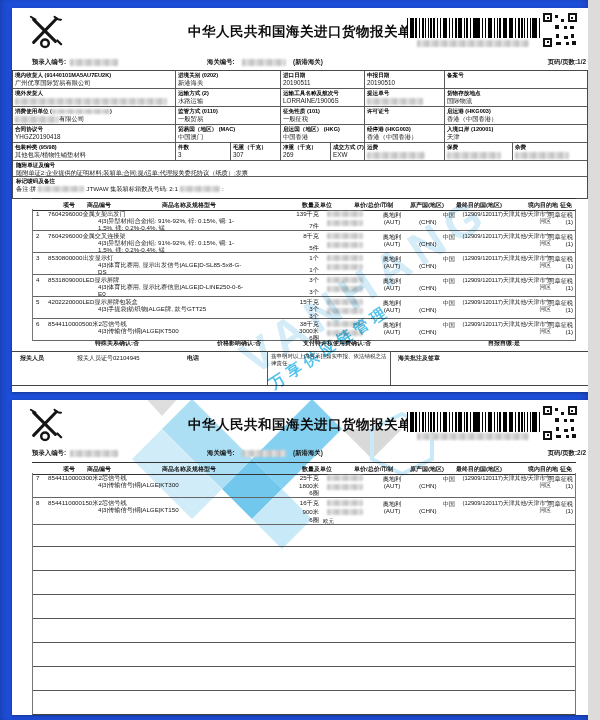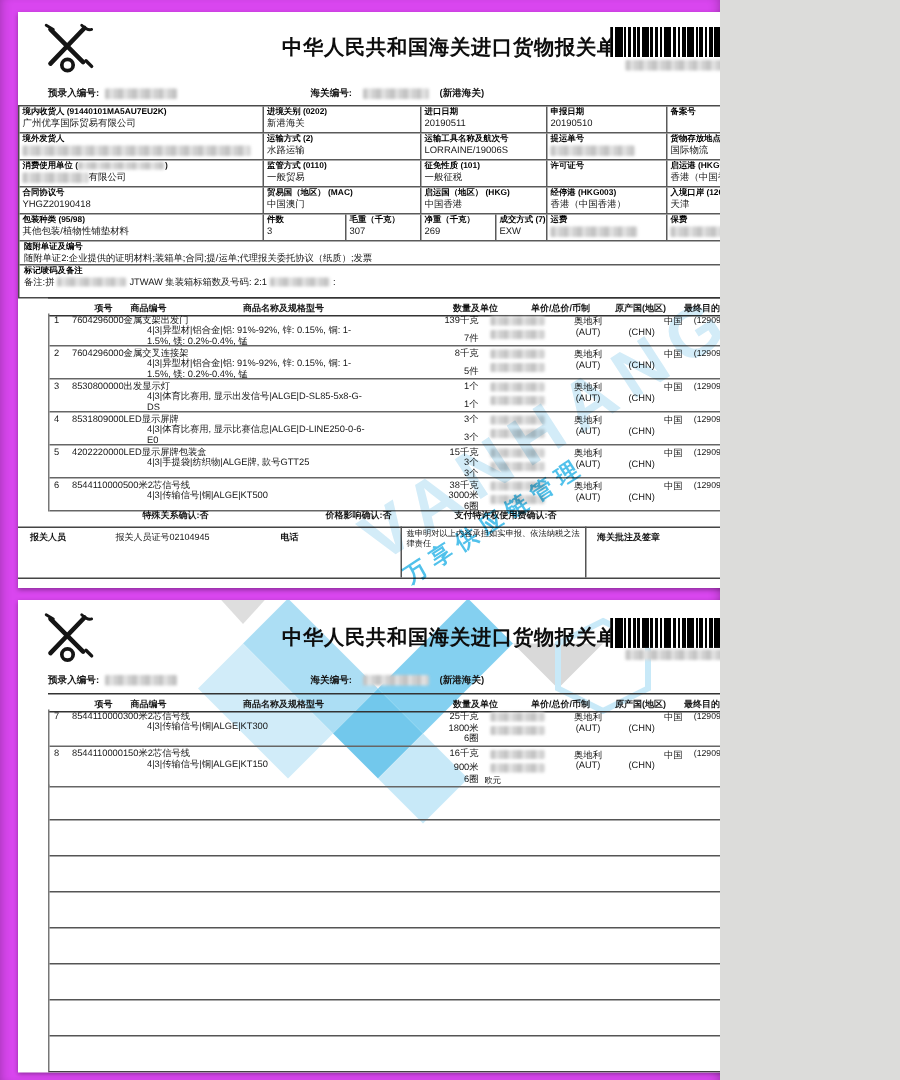--- a/index.html
+++ b/index.html
@@ -1,17 +1,17 @@
 <!DOCTYPE html>
 <html><head>
 <meta charset="utf-8">
 <style>
   html,body{margin:0;padding:0;}
   body{font-family:"Liberation Sans","DejaVu Sans",sans-serif;background:#dcdcda;}
-  .stage{position:relative;width:480px;height:720px;background:#d946ef;overflow:hidden;
+  .stage{position:relative;width:588px;height:720px;background:#1d4ed8;overflow:hidden;
          box-shadow:inset 6px 0 8px -6px rgba(0,0,0,.3), inset -6px 0 8px -6px rgba(0,0,0,.3);}
   .page{position:absolute;left:12px;width:576px;background:#fff;overflow:hidden;
         box-shadow:0 1px 3px rgba(0,0,0,.35);color:#161616;}
   #page1{top:8px;height:384px;}
   #page2{top:400px;height:315px;}
 
   
   .logo{position:absolute;left:14px;top:5px;}
   #page2 .logo{top:6px;}
   .doc-title{position:absolute;left:0;right:0;top:15px;text-align:center;

